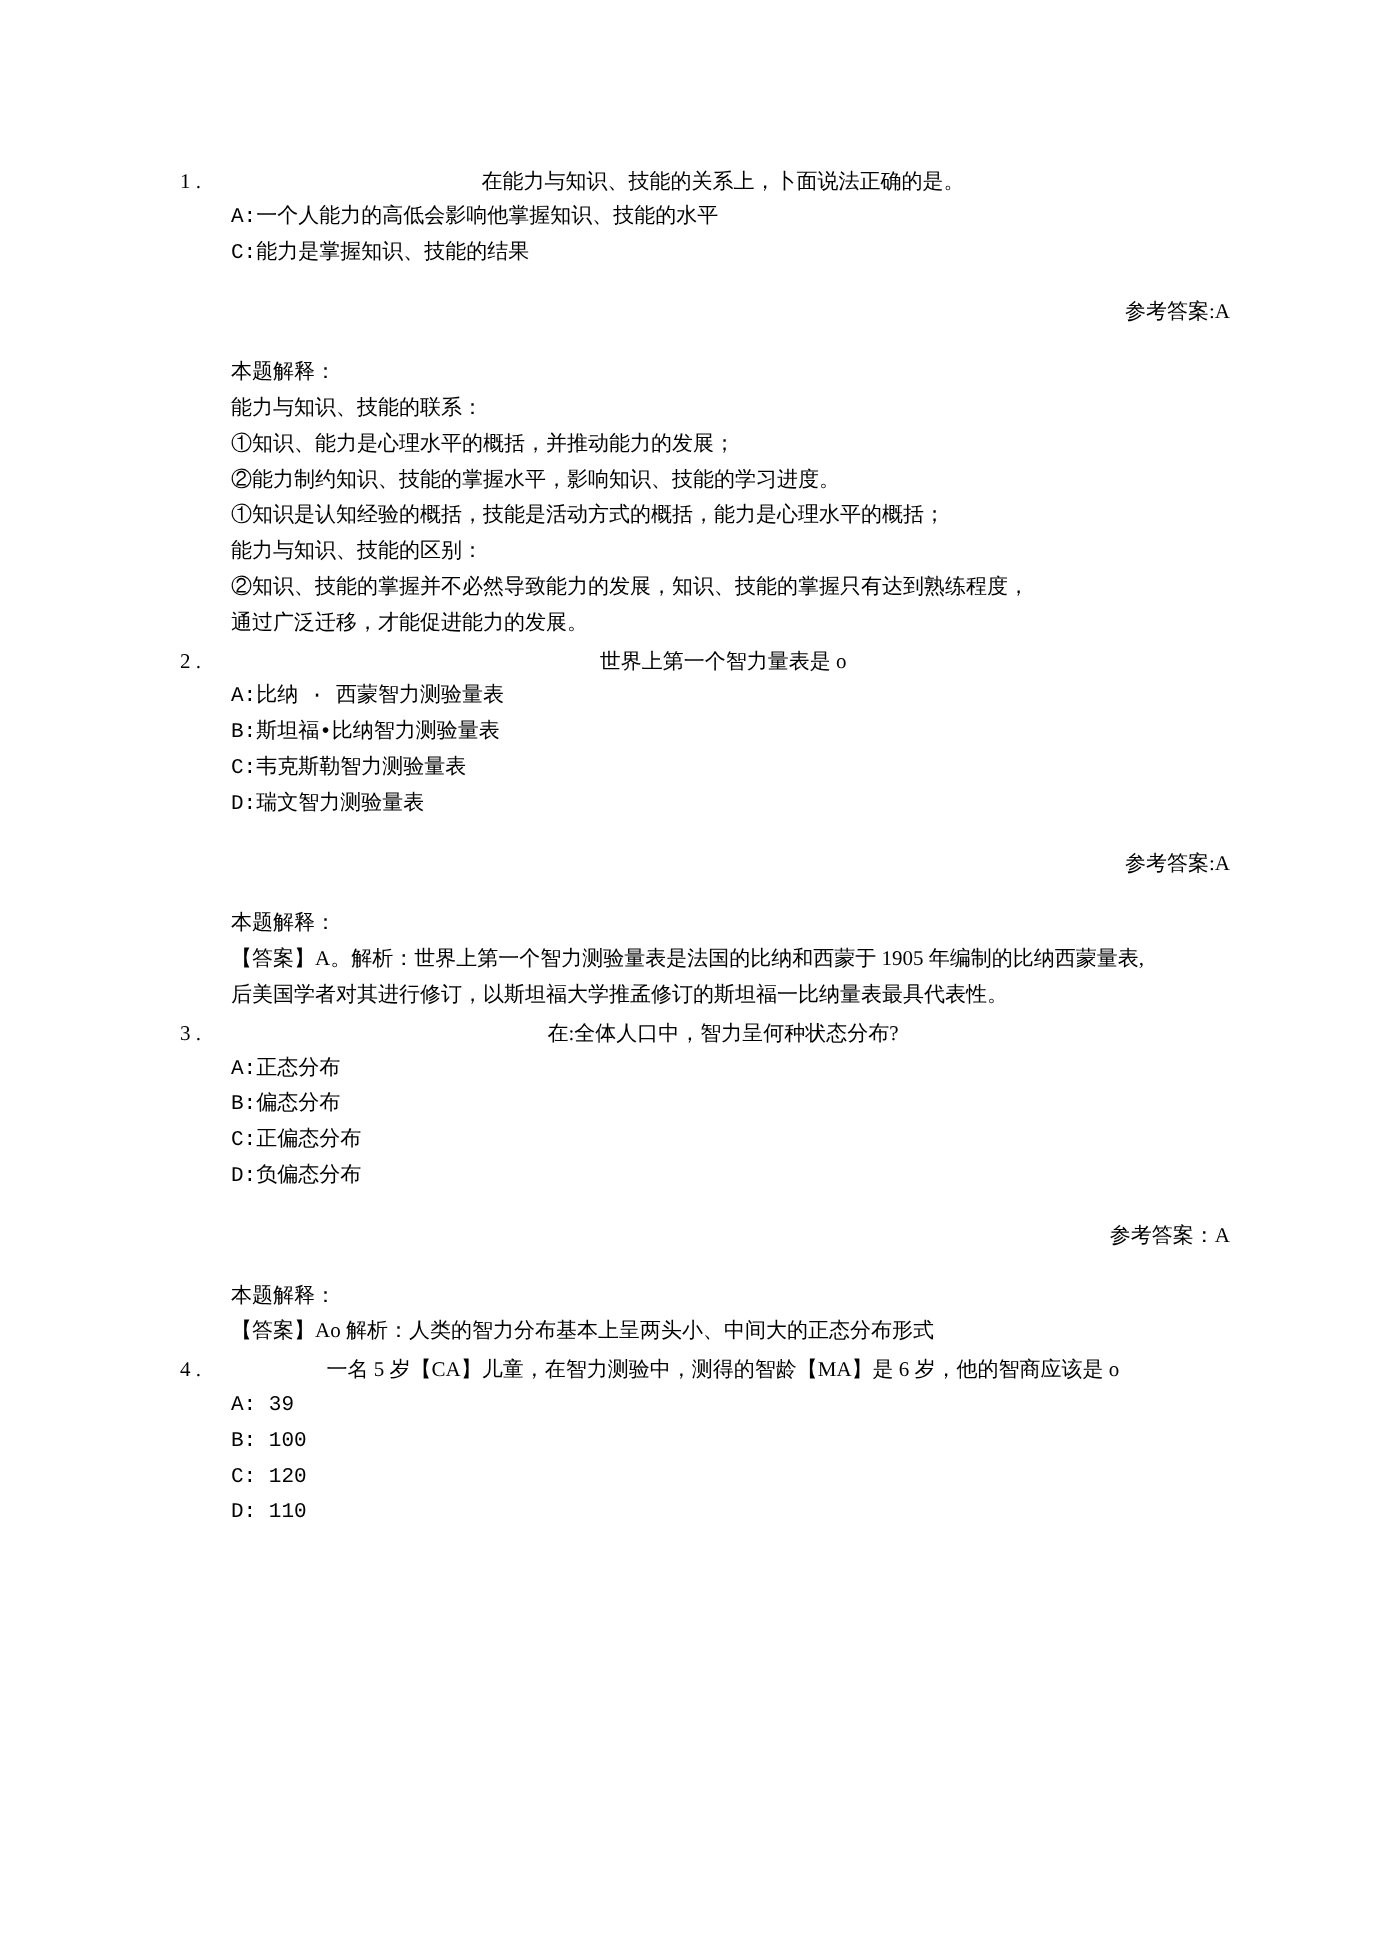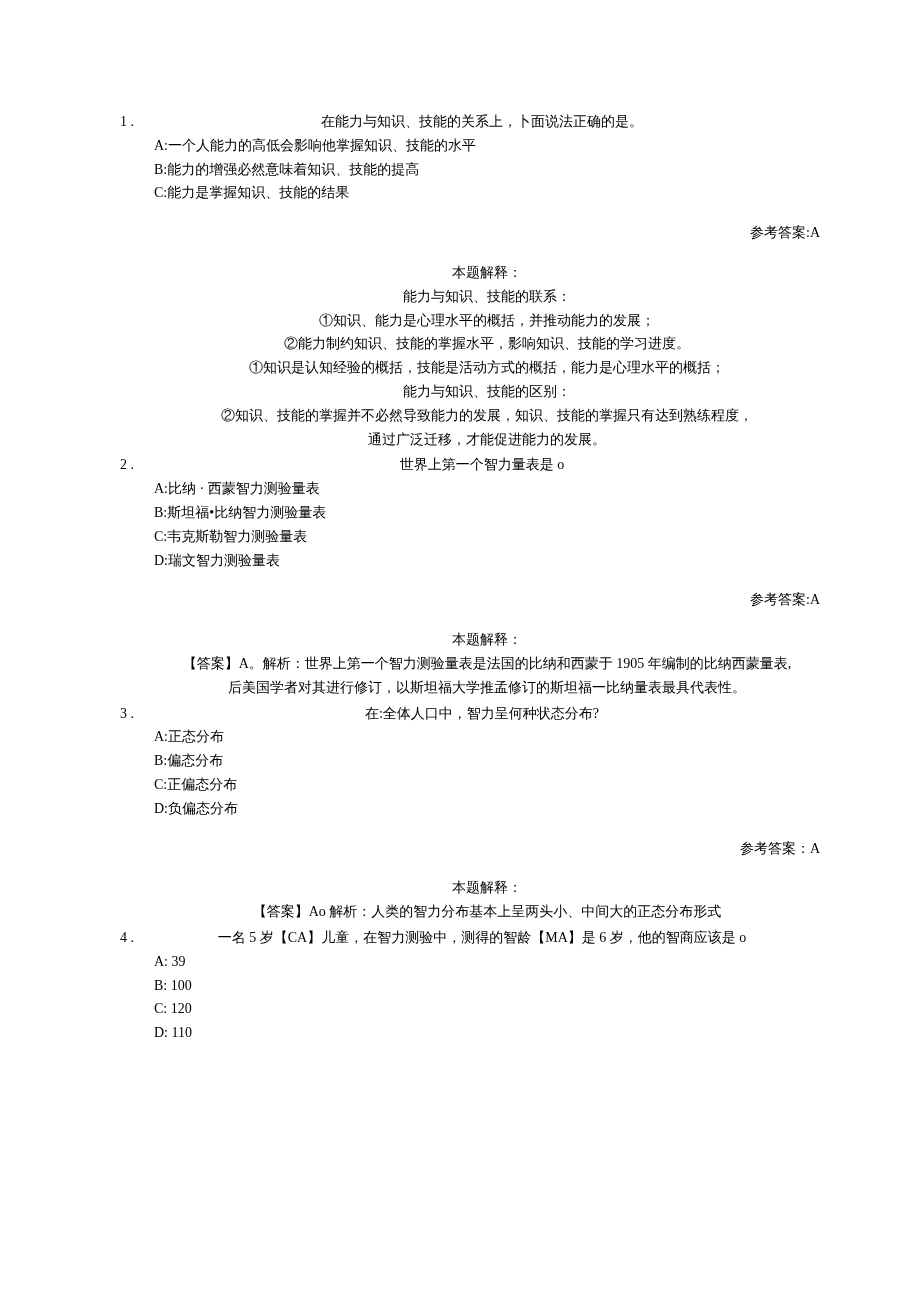--- a/index.html
+++ b/index.html
@@ -23,50 +23,49 @@
   .q-num {
     min-width: 24px;
     flex-shrink: 0;
   }
   .q-stem {
     flex: 1;
     text-align: center;
   }
   .options {
     padding-left: 34px;
+    font-family: Liberation Mono, monospace;
   }
   .option-line {
     display: block;
   }
   .ref-answer {
     padding-left: 34px;
     margin-top: 16px;
     margin-bottom: 16px;
     text-align: right;
   }
   .explain {
     padding-left: 34px;
     margin-bottom: 2px;
   }
   .explain .line {
     display: block;
-    text-align: center;
   }
 </style>
 </head>
 <body>
 
 <div class="question">
   <div class="q-header">
     <span class="q-num">1 .</span>
     <span class="q-stem">在能力与知识、技能的关系上，卜面说法正确的是。</span>
   </div>
   <div class="options">
     <span class="option-line">A:一个人能力的高低会影响他掌握知识、技能的水平</span>
-    <span class="option-line">B:能力的增强必然意味着知识、技能的提高</span>
     <span class="option-line">C:能力是掌握知识、技能的结果</span>
   </div>
   <div class="ref-answer">参考答案:A</div>
   <div class="explain">
     <span class="line">本题解释：</span>
     <span class="line">能力与知识、技能的联系：</span>
     <span class="line">①知识、能力是心理水平的概括，并推动能力的发展；</span>
     <span class="line">②能力制约知识、技能的掌握水平，影响知识、技能的学习进度。</span>
     <span class="line">①知识是认知经验的概括，技能是活动方式的概括，能力是心理水平的概括；</span>
     <span class="line">能力与知识、技能的区别：</span>

